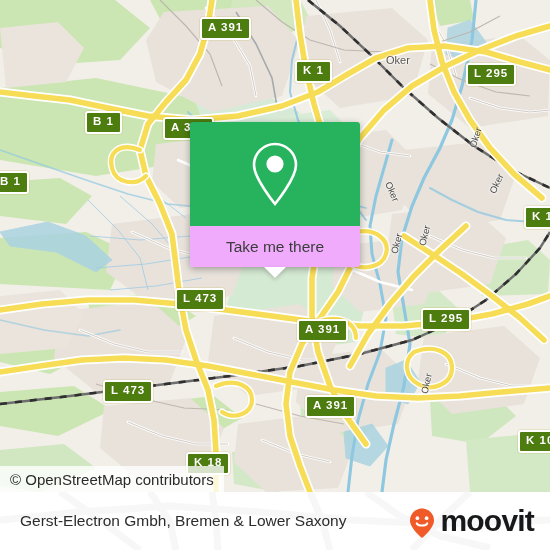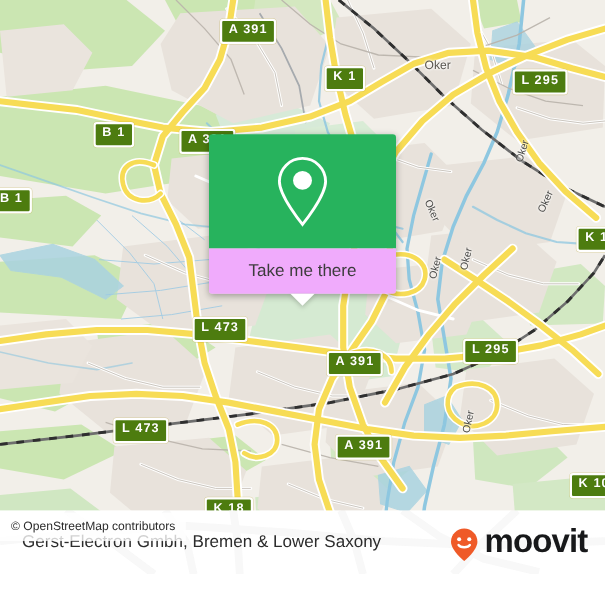--- a/index.html
+++ b/index.html
@@ -107,26 +107,26 @@
   #osm-bar {
     position: absolute;
     left: 0; bottom: 0;
     height: 26px;
     padding: 0 10px;
     display: flex;
     align-items: center;
     background: rgba(255,255,255,0.78);
     z-index: 30;
   }
-  #osm-text { font-size: 11px; color: #2b2b2b; }
+  #osm-text { font-size: 15px; color: #2b2b2b; }
 
   
   #footer {
     position: absolute;
-    left: 0; top: 464px;
+    left: 0; top: 492px;
     width: 550px; height: 58px;
     background: #ffffff;
     overflow: hidden;
     display: flex;
     align-items: center;
   }
   #footer-watermark {
     position: absolute;
     left: 0; top: -492px;
     width: 550px; height: 550px;

